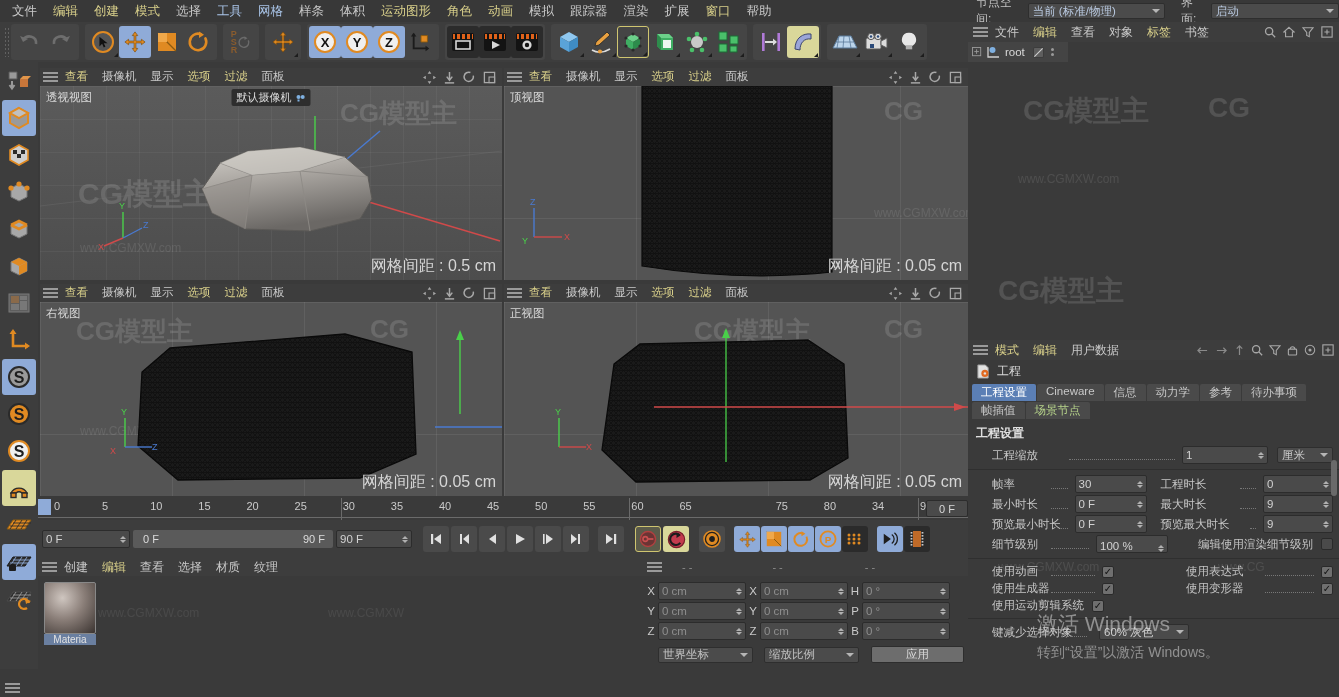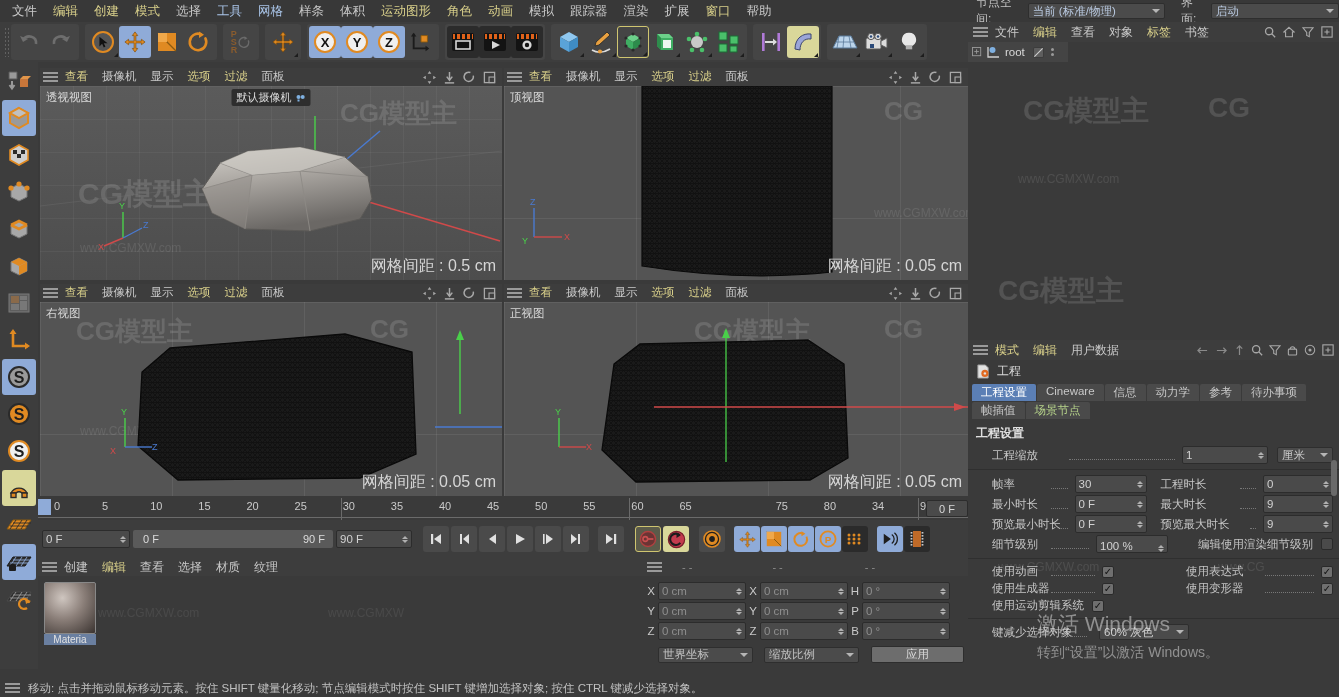--- a/index.html
+++ b/index.html
@@ -1392,16 +1392,15 @@
 
   <div class="winact t1">激活 Windows</div>
   <div class="winact t2">转到“设置”以激活 Windows。</div>
 
   <div id="statusbar">
     <span class="hamb">
         <i></i>
         <i></i>
         <i></i>
       </span>
-    <span class="st">移动: 点击并拖动鼠标移动元素。按住 SHIFT 键量化移动; 节点编辑模式时按住 SHIFT 键增加选择对象; 按住 CTRL 键减少选择对象。</span>
   </div>
 
 </div>
 
 </body></html>

